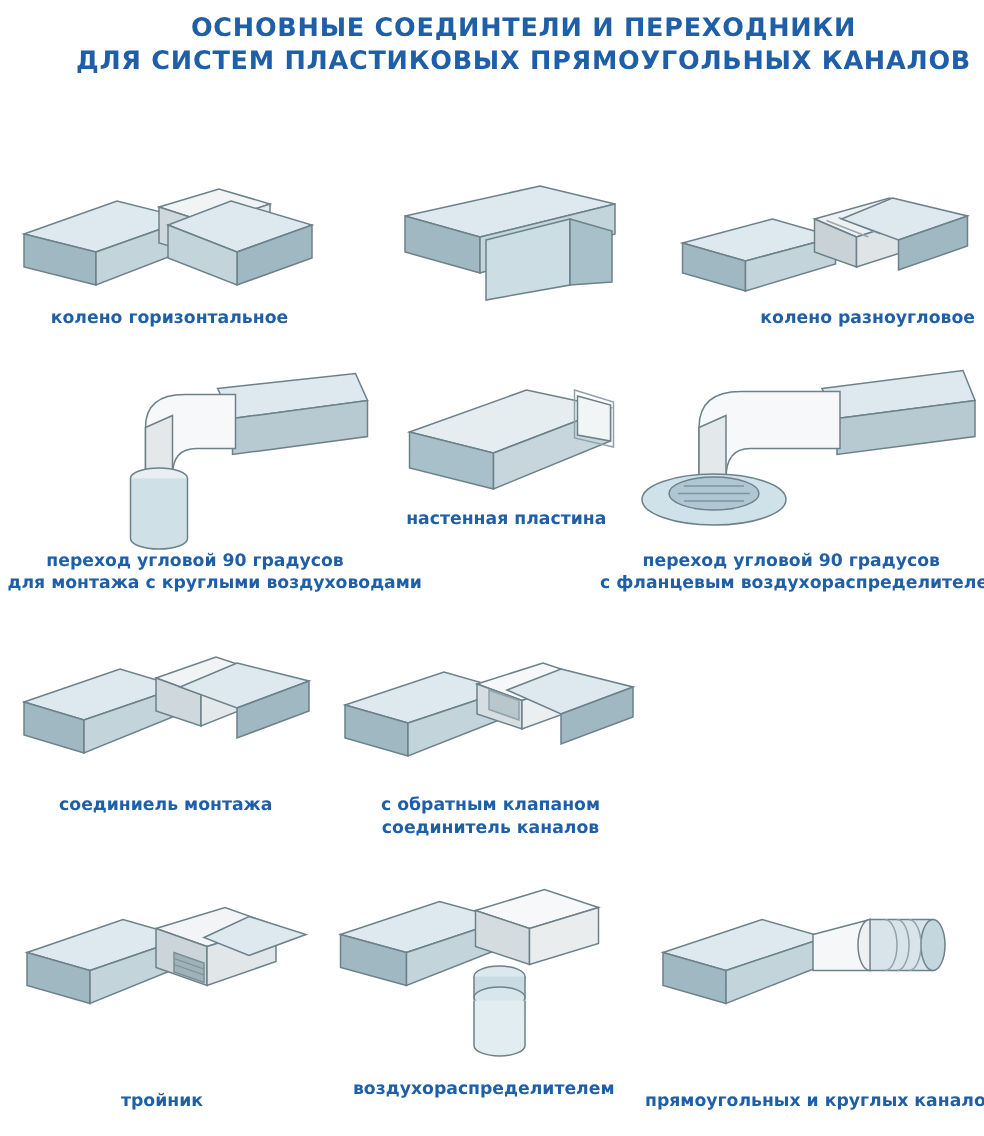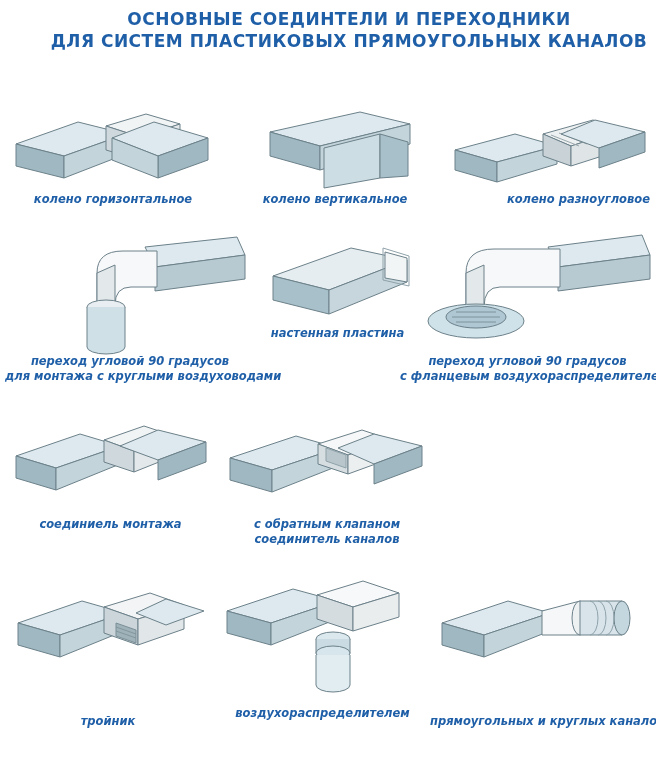--- a/index.html
+++ b/index.html
@@ -17,21 +17,21 @@
     letter-spacing:0.5px;
     padding-top:8px;
     margin-left:42px;
   }
   .title .line{
     font-size:17px;
     line-height:22px;
     text-transform:uppercase;
     white-space:nowrap;
   }
-  .grid{position:absolute;left:0;top:4px;width:656px;height:665px;font-style:italic;}
+  .grid{position:absolute;left:0;top:16px;width:656px;height:665px;}
   .cell{position:absolute;}
   .caption{
     position:absolute;
     color:#1f5fa8;
     font-weight:bold;
     font-size:11.5px;
     line-height:15px;
     text-align:center;
     width:100%;
   }
@@ -70,23 +70,20 @@
 
   <div class="cell" style="left:240px;top:100px;width:190px;height:110px;">
     <svg width="190" height="85" viewBox="0 0 190 85">
       <polygon points="30,28 120,8 170,20 80,42" fill="#dde9ee" stroke="#6c818a" stroke-width="1"></polygon>
       <polygon points="30,28 80,42 80,66 30,52" fill="#9fb8c2" stroke="#6c818a" stroke-width="1"></polygon>
       <polygon points="80,42 170,20 170,40 80,66" fill="#c3d4da" stroke="#6c818a" stroke-width="1"></polygon>
 
       <polygon points="84,44 140,30 140,74 84,84" fill="#cddde4" stroke="#6c818a" stroke-width="1"></polygon>
       <polygon points="140,30 168,38 168,72 140,74" fill="#a8c0c9" stroke="#6c818a" stroke-width="1"></polygon>
     </svg>
-    <div class="caption" style="top:88px;">
-      <span class="cap-line">колено вертикальное</span>
-    </div>
   </div>
 
   <div class="cell" style="left:445px;top:100px;width:205px;height:110px;">
     <svg width="205" height="85" viewBox="0 0 205 85">
       <polygon points="10,46 70,30 112,42 52,58" fill="#dde9ee" stroke="#6c818a" stroke-width="1"></polygon>
       <polygon points="10,46 52,58 52,78 10,66" fill="#9fb8c2" stroke="#6c818a" stroke-width="1"></polygon>
       <polygon points="52,58 112,42 112,60 52,78" fill="#c3d4da" stroke="#6c818a" stroke-width="1"></polygon>
 
       <polygon points="98,30 148,16 176,26 126,42" fill="#eef1f2" stroke="#6c818a" stroke-width="1"></polygon>
       <polygon points="98,30 126,42 126,62 98,52" fill="#c9d2d6" stroke="#6c818a" stroke-width="1"></polygon>

